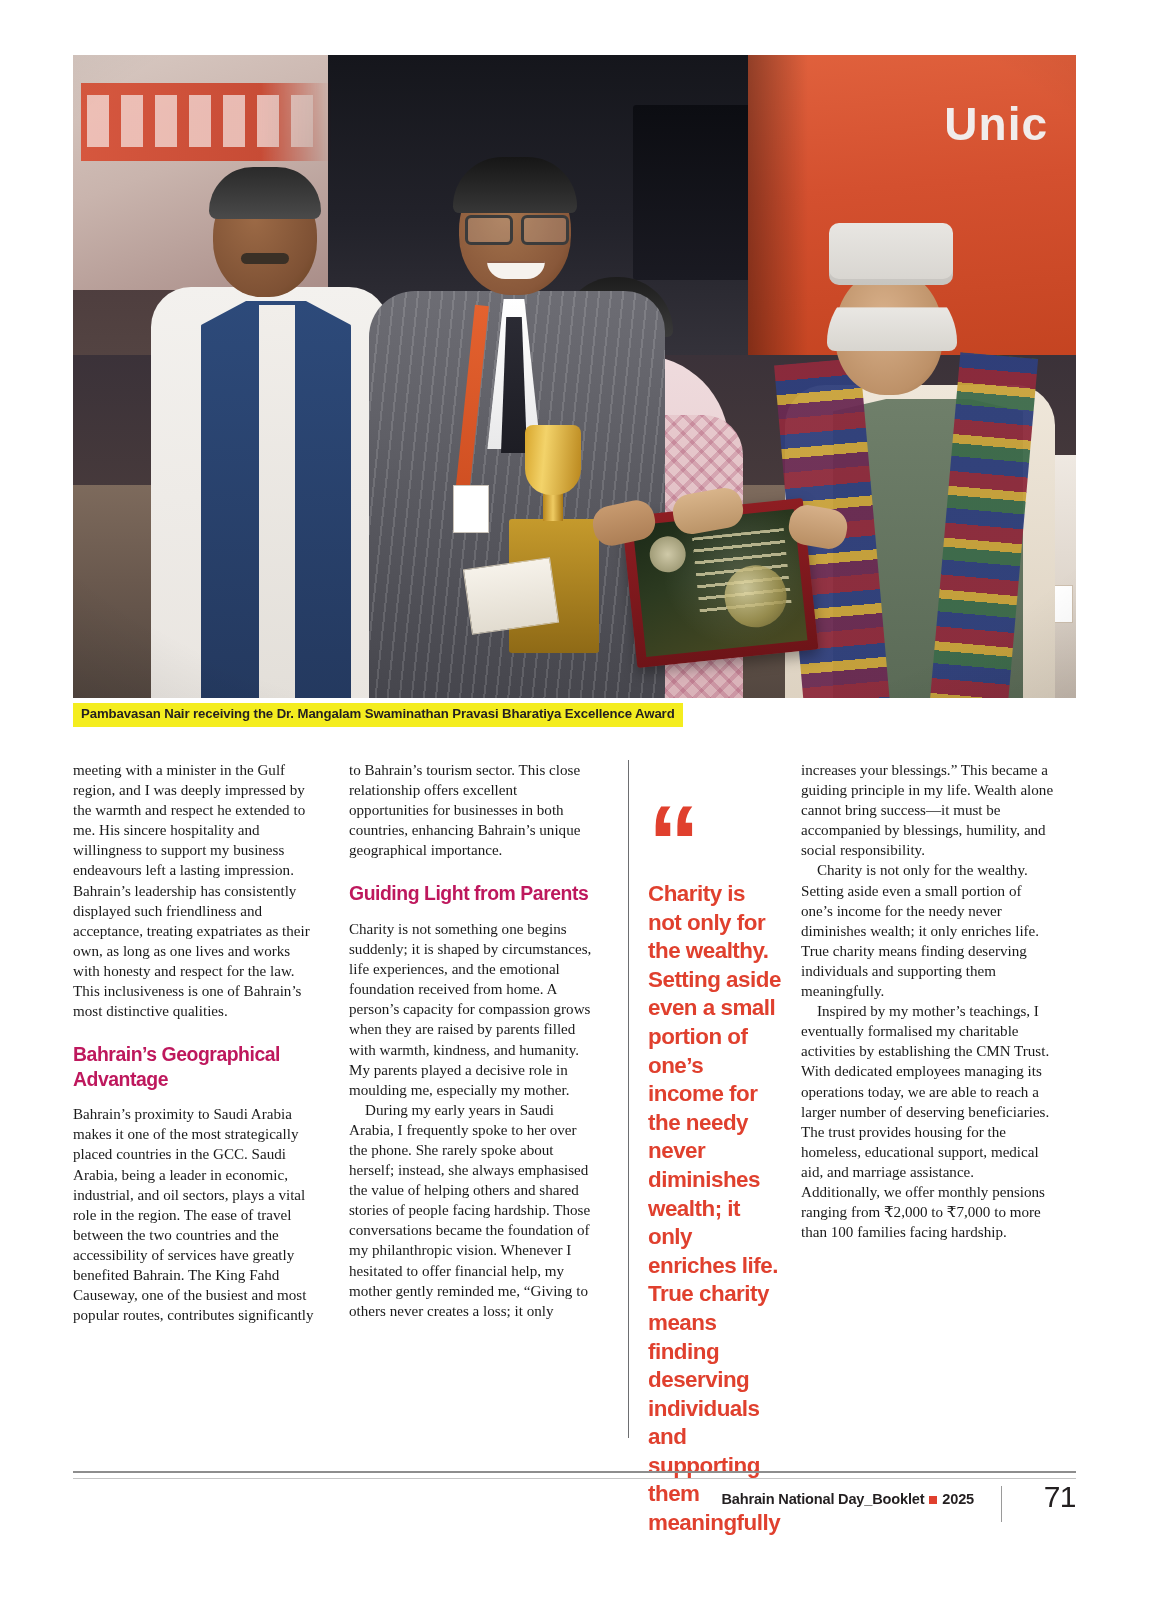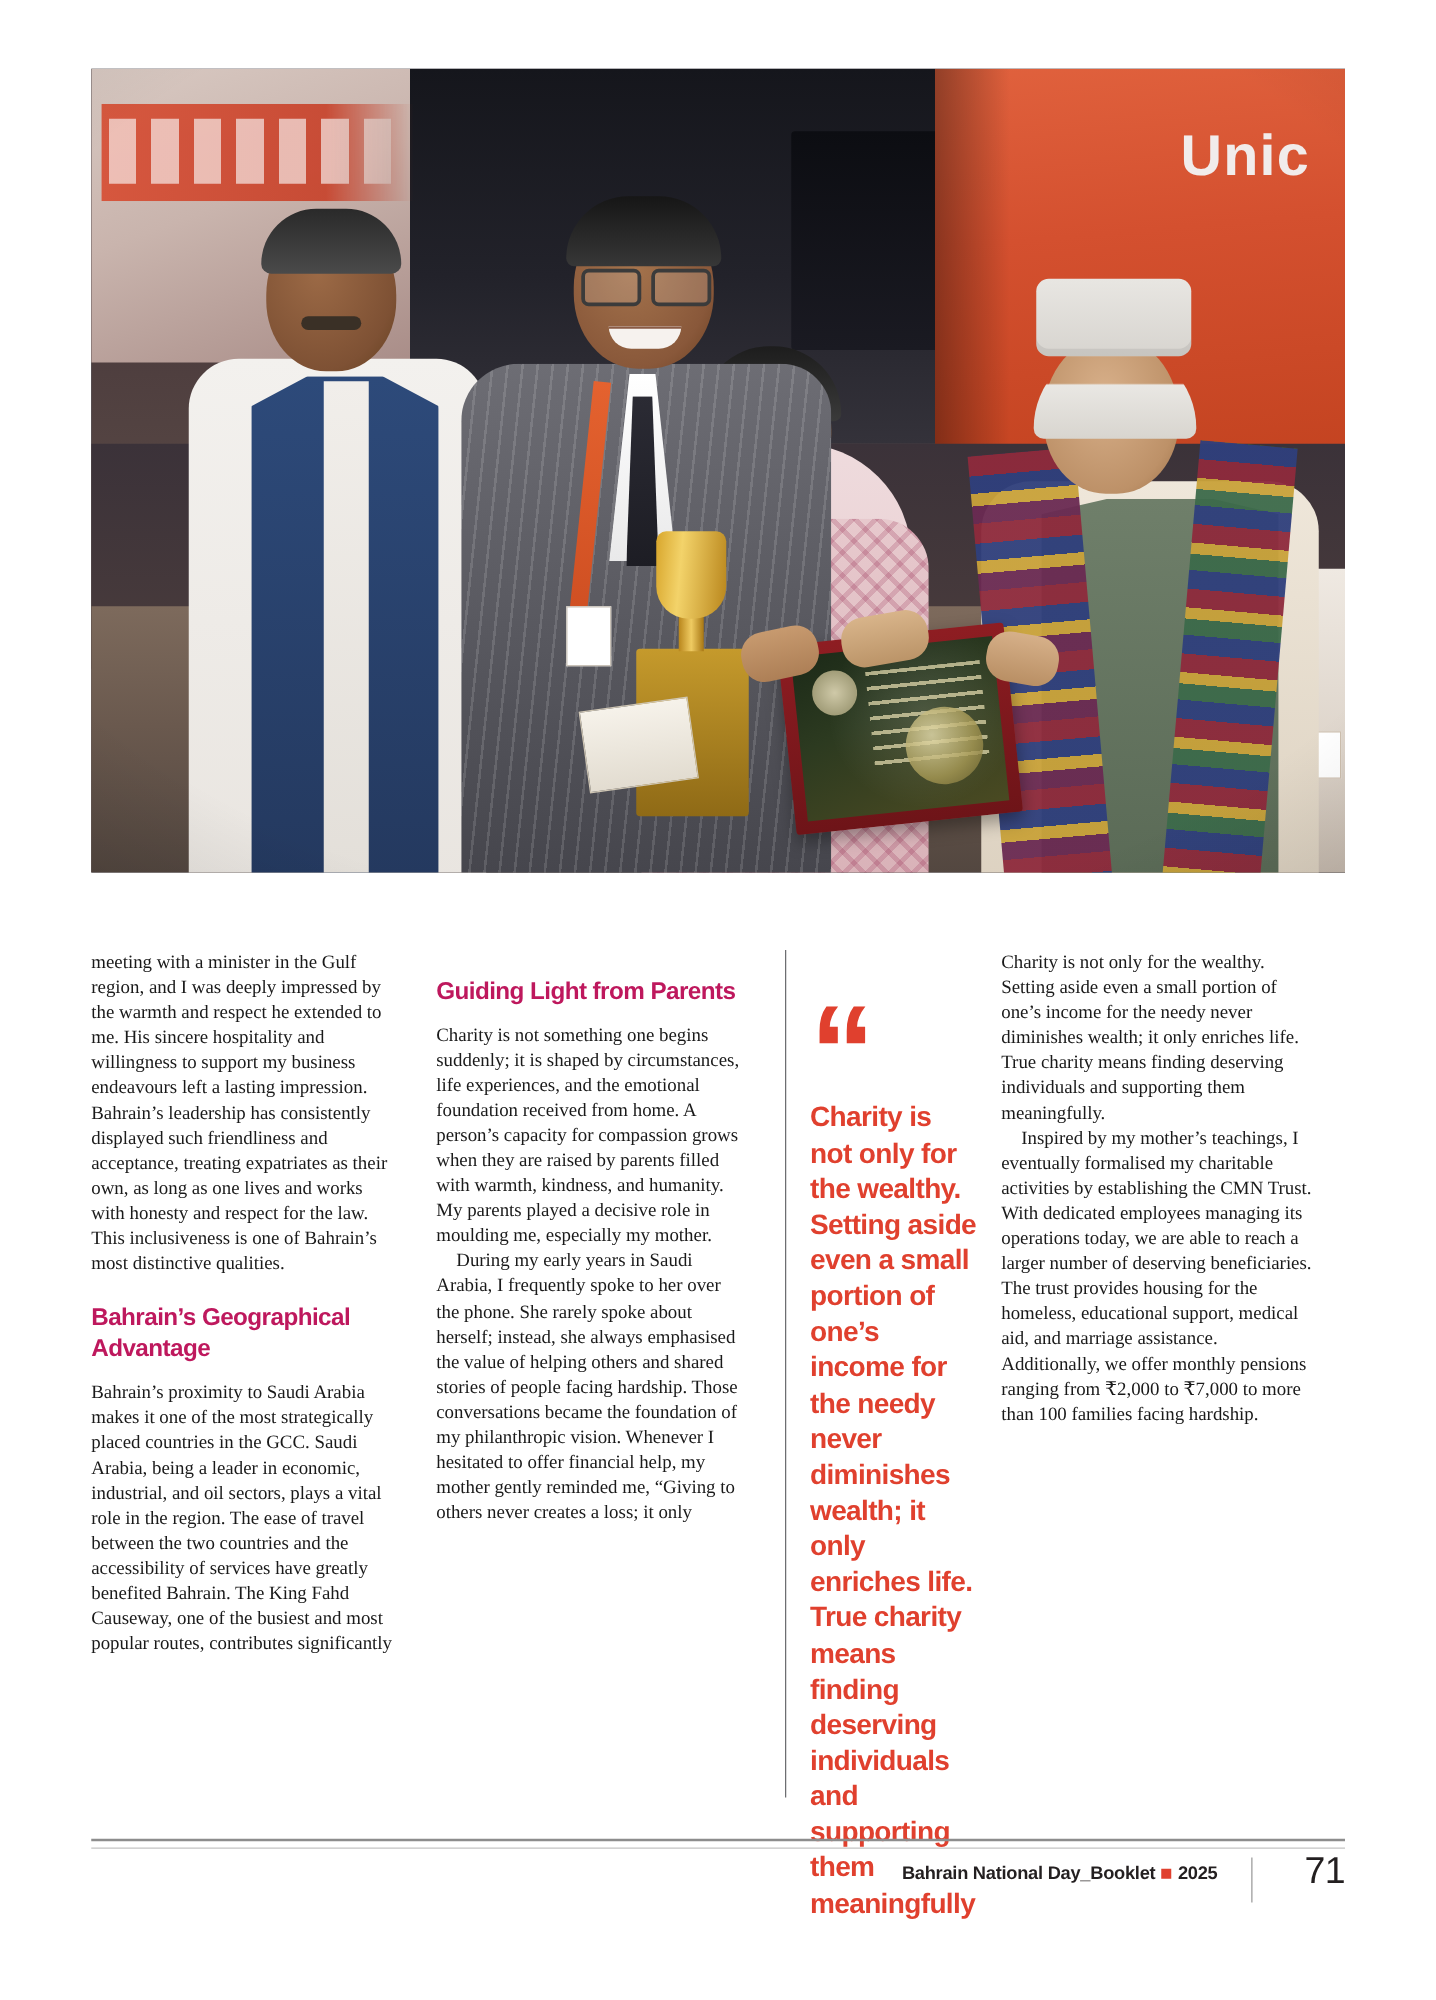--- a/index.html
+++ b/index.html
@@ -460,40 +460,43 @@
       </div>
 
       <div class="hand h1"></div>
       <div class="hand h2"></div>
       <div class="hand h3"></div>
 
       <div class="photo-vignette"></div>
     </div>
   </div>
 
+  <div class="caption">Pambavasan Nair receiving the Dr. Mangalam Swaminathan Pravasi Bharatiya Excellence Award</div>
 
   <div class="col" id="col1">
     <p>meeting with a minister in the Gulf region, and I was deeply impressed by the warmth and respect he extended to me. His sincere hospitality and willingness to support my business endeavours left a lasting impression. Bahrain’s leadership has consistently displayed such friendliness and acceptance, treating expatriates as their own, as long as one lives and works with honesty and respect for the law. This inclusiveness is one of Bahrain’s most distinctive qualities.</p>
     <h2>Bahrain’s Geographical Advantage</h2>
     <p>Bahrain’s proximity to Saudi Arabia makes it one of the most strategically placed countries in the GCC. Saudi Arabia, being a leader in economic, industrial, and oil sectors, plays a vital role in the region. The ease of travel between the two countries and the accessibility of services have greatly benefited Bahrain. The King Fahd Causeway, one of the busiest and most popular routes, contributes significantly</p>
   </div>
 
   <div class="col" id="col2">
+    <p>to Bahrain’s tourism sector. This close relationship offers excellent opportunities for businesses in both countries, enhancing Bahrain’s unique geographical importance.</p>
     <h2>Guiding Light from Parents</h2>
     <p>Charity is not something one begins suddenly; it is shaped by circumstances, life experiences, and the emotional foundation received from home. A person’s capacity for compassion grows when they are raised by parents filled with warmth, kindness, and humanity. My parents played a decisive role in moulding me, especially my mother.</p>
     <p>During my early years in Saudi Arabia, I frequently spoke to her over the phone. She rarely spoke about herself; instead, she always emphasised the value of helping others and shared stories of people facing hardship. Those conversations became the foundation of my philanthropic vision. Whenever I hesitated to offer financial help, my mother gently reminded me, “Giving to others never creates a loss; it only</p>
   </div>
 
   <div class="quote-rule"></div>
   <div class="pullquote">
     <span class="quote-mark">“</span>
     <span>Charity is not only for the wealthy. Setting aside even a small portion of one’s income for the needy never diminishes wealth; it only enriches life. True charity means finding deserving individuals and supporting them meaningfully</span>
   </div>
 
   <div class="col" id="col3">
+    <p>increases your blessings.” This became a guiding principle in my life. Wealth alone cannot bring success—it must be accompanied by blessings, humility, and social responsibility.</p>
     <p>Charity is not only for the wealthy. Setting aside even a small portion of one’s income for the needy never diminishes wealth; it only enriches life. True charity means finding deserving individuals and supporting them meaningfully.</p>
     <p>Inspired by my mother’s teachings, I eventually formalised my charitable activities by establishing the CMN Trust. With dedicated employees managing its operations today, we are able to reach a larger number of deserving beneficiaries. The trust provides housing for the homeless, educational support, medical aid, and marriage assistance. Additionally, we offer monthly pensions ranging from ₹2,000 to ₹7,000 to more than 100 families facing hardship.</p>
   </div>
 
   <div class="footer-rule-top"></div>
   <div class="footer-rule-bot"></div>
   <div class="footer">
     <div class="footer-text"><span>Bahrain National Day_Booklet</span><span class="footer-sq"></span><span>2025</span></div>
     <div class="footer-divider"></div>
     <div class="page-num">71</div>

